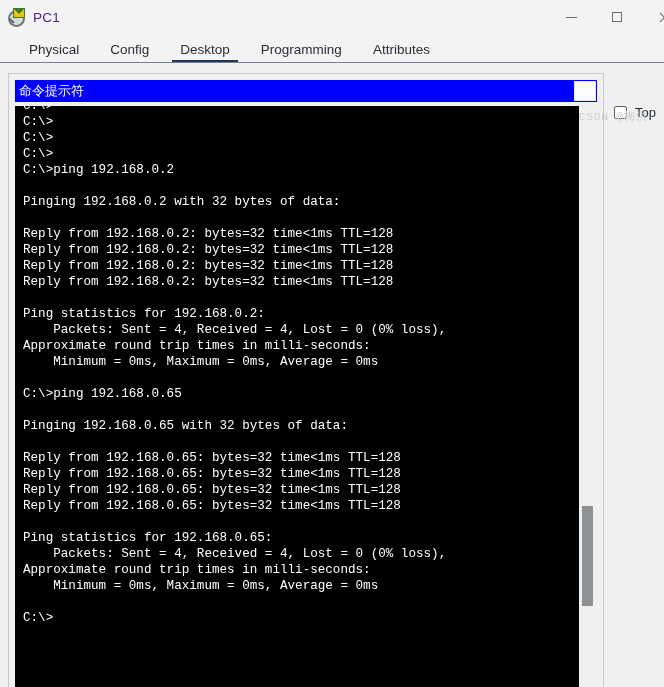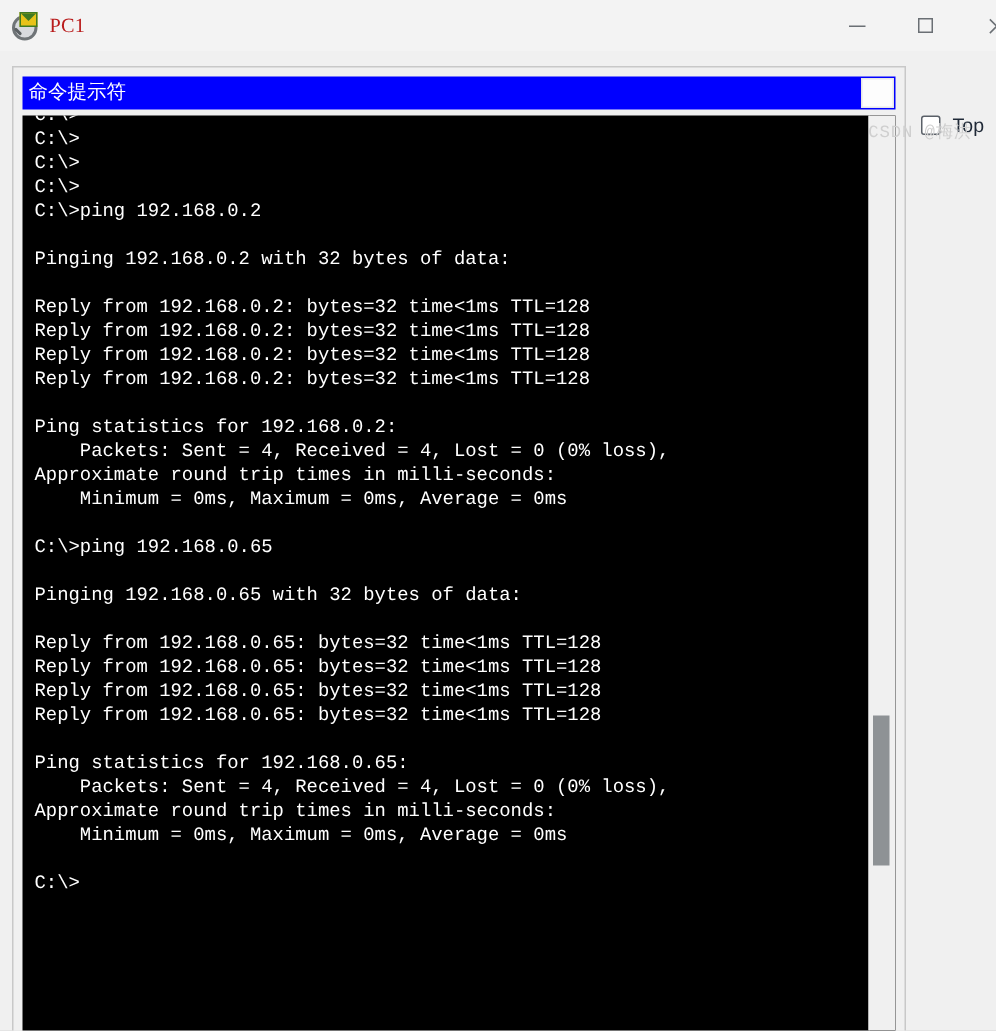--- a/index.html
+++ b/index.html
@@ -74,23 +74,22 @@
     content: "";
     position: absolute;
     left: 0; top: 0;
     width: 0; height: 0;
     border-left: 5px solid transparent;
     border-right: 5px solid transparent;
     border-top: 5px solid #3f7a22;
   }
   .title-text {
     font-size: 13.5px;
-    color: #b91c1c;
+    color: #4c1d95;
     letter-spacing: .2px;
-    font-family: Liberation Serif, serif;
   }
 
   .win-controls {
     position: absolute;
     right: 0; top: 0;
     height: 34px;
     display: flex;
     align-items: center;
   }
   .win-btn {
@@ -302,20 +301,27 @@
       </div>
       <div class="win-btn">
         <div class="max-glyph"></div>
       </div>
       <div class="win-btn close">
         <div class="close-glyph"></div>
       </div>
     </div>
   </div>
 
+  <div class="tabbar">
+    <div class="tab">Physical</div>
+    <div class="tab">Config</div>
+    <div class="tab active">Desktop</div>
+    <div class="tab">Programming</div>
+    <div class="tab">Attributes</div>
+  </div>
 
   <div class="body-panel">
     <div class="inner-frame">
 
       <div class="console-title">
         <div class="console-title-text">命令提示符</div>
         <div class="console-close"></div>
       </div>
 
       <div class="console-body">

